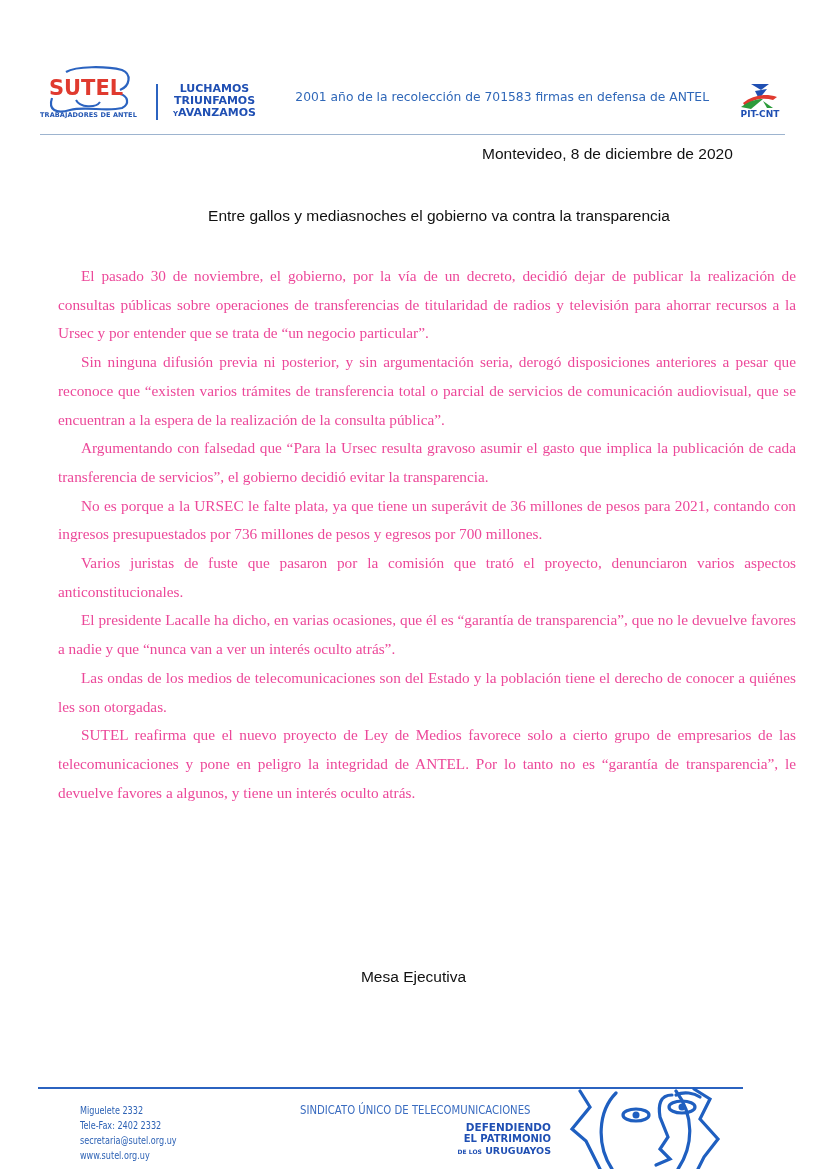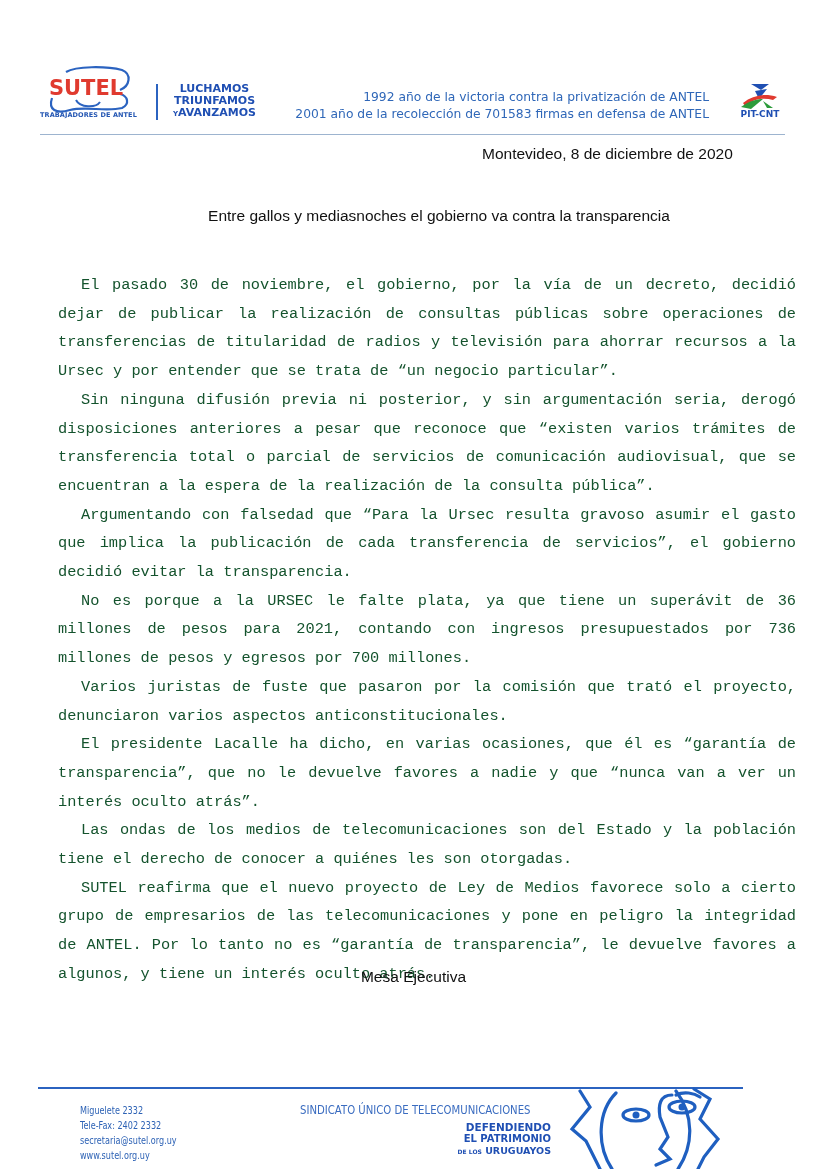--- a/index.html
+++ b/index.html
@@ -14,21 +14,21 @@
   .hdr-caption { position: absolute; right: 118px; top: 89px; text-align: right; font-family: "DejaVu Sans", sans-serif; font-size: 12.3px; line-height: 17px; color: #2f67b8; white-space: nowrap; }
   .pit-logo { position: absolute; left: 733px; top: 81px; width: 54px; height: 40px; }
   .pit-label { position: absolute; left: 733px; top: 109px; width: 54px; text-align: center; font-family: "DejaVu Sans", sans-serif; font-weight: bold; font-size: 9px; color: #1f4fb3; }
   .hdr-rule { position: absolute; left: 40px; top: 134px; width: 745px; height: 1px; background: #9db4cf; }
 
   
   .date { position: absolute; left: 482px; top: 145px; font-size: 15.5px; color: #111; white-space: nowrap; }
   .title { position: absolute; left: 0; width: 878px; top: 207px; text-align: center; font-size: 15.5px; color: #111; }
 
   
-  .body { position: absolute; left: 58px; top: 271px; width: 738px; font-family: Liberation Mono, monospace; font-size: 15.3px; line-height: 28.7px; color: #14532d; }
+  .body { position: absolute; left: 58px; top: 262px; width: 738px; font-family: Liberation Serif, serif; font-size: 15.3px; line-height: 28.7px; color: #ec4899; }
   .body p { margin: 0; text-indent: 23px; text-align: justify; }
   .body p.last-left { text-align: left; }
 
   .sign { position: absolute; left: 0; width: 827px; top: 968px; text-align: center; font-size: 15.5px; }
 
   
   .ft-rule { position: absolute; left: 38px; top: 1087px; width: 705px; height: 2px; background: #2b63c0; }
   .ft-contact { position: absolute; left: 52px; top: 1103px; font-family: "DejaVu Sans", sans-serif; font-size: 10px; line-height: 15px; color: #2d62b5; font-stretch: condensed; margin-left: 28px; }
   .ft-contact div { transform: scaleX(0.9); transform-origin: left; white-space: nowrap; }
   .ft-union { position: absolute; left: 300px; top: 1103px; font-family: "DejaVu Sans", sans-serif; font-size: 11.5px; color: #3a6cc0; white-space: nowrap; transform: scaleX(0.88); transform-origin: left; }
@@ -51,21 +51,20 @@
   <div class="hdr-logo-sub">TRABAJADORES DE ANTEL</div>
 
   <div class="hdr-vline"></div>
   <div class="hdr-slogan">
     <div>LUCHAMOS</div>
     <div>TRIUNFAMOS</div>
     <div><span class="small">Y</span><span>AVANZAMOS</span></div>
   </div>
 
   <div class="hdr-caption">
-    <div>1992 año de la victoria contra la privatización de ANTEL</div>
     <div>2001 año de la recolección de 701583 firmas en defensa de ANTEL</div>
   </div>
 
   <svg class="pit-logo" viewBox="0 0 54 40">
     <path d="M18 3 L36 3 L28 9 Z" fill="#1f4fb3"></path>
     <path d="M22 10 L34 8 L26 18 Z" fill="#1f4fb3"></path>
     <path d="M10 22 C20 14, 32 12, 44 16 L40 19 C30 16, 20 18, 12 25 Z" fill="#e03a2f"></path>
     <path d="M8 26 C16 20, 24 18, 30 18 L18 28 Z" fill="#2c9b3a"></path>
     <path d="M30 20 L40 27 L34 27 Z" fill="#2c9b3a"></path>
   </svg>

